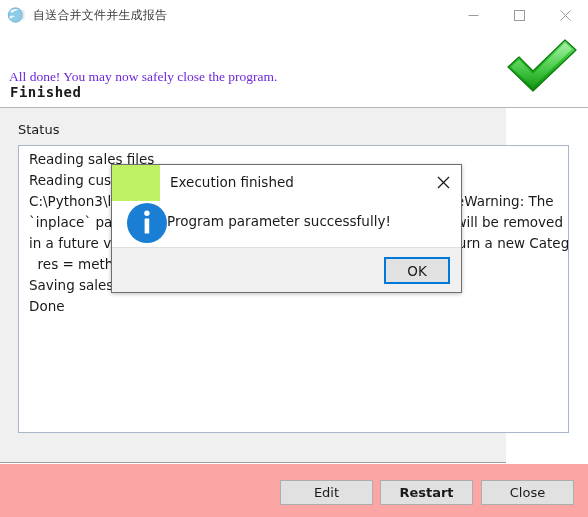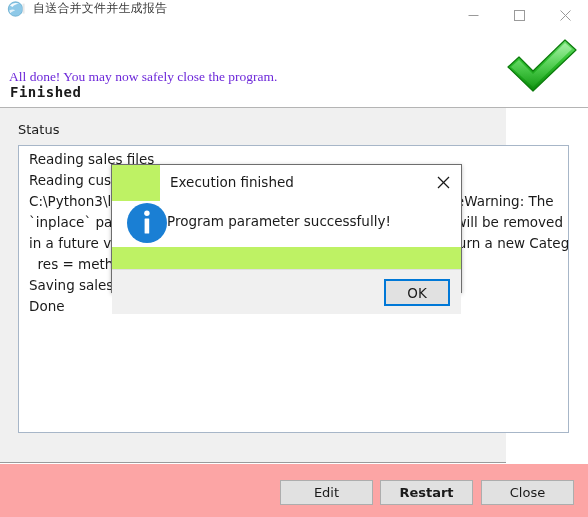--- a/index.html
+++ b/index.html
@@ -19,20 +19,21 @@
   }
 
   
   #titlebar {
     position: absolute;
     left: 0; top: 0;
     width: 588px;
     height: 30px;
     background: #ffffff;
     display: flex;
+    align-items: center;
   }
   #app-icon {
     width: 18px;
     height: 18px;
     margin-left: 7px;
     margin-right: 8px;
     position: relative;
     flex: none;
   }
   #title-text {
@@ -227,21 +228,20 @@
   }
   #dialog-footer {
     position: absolute;
     left: 0;
     top: 82px;
     width: 349px;
     height: 45px;
     background: #f0f0f0;
     border-top: 1px solid #dfdfdf;
     box-sizing: border-box;
-    margin-top: 22px;
   }
   #btn-ok {
     position: absolute;
     left: 272px;
     top: 9px;
     width: 66px;
     height: 27px;
     background: #e1e1e1;
     border: 2px solid #0078d7;
     box-sizing: border-box;

